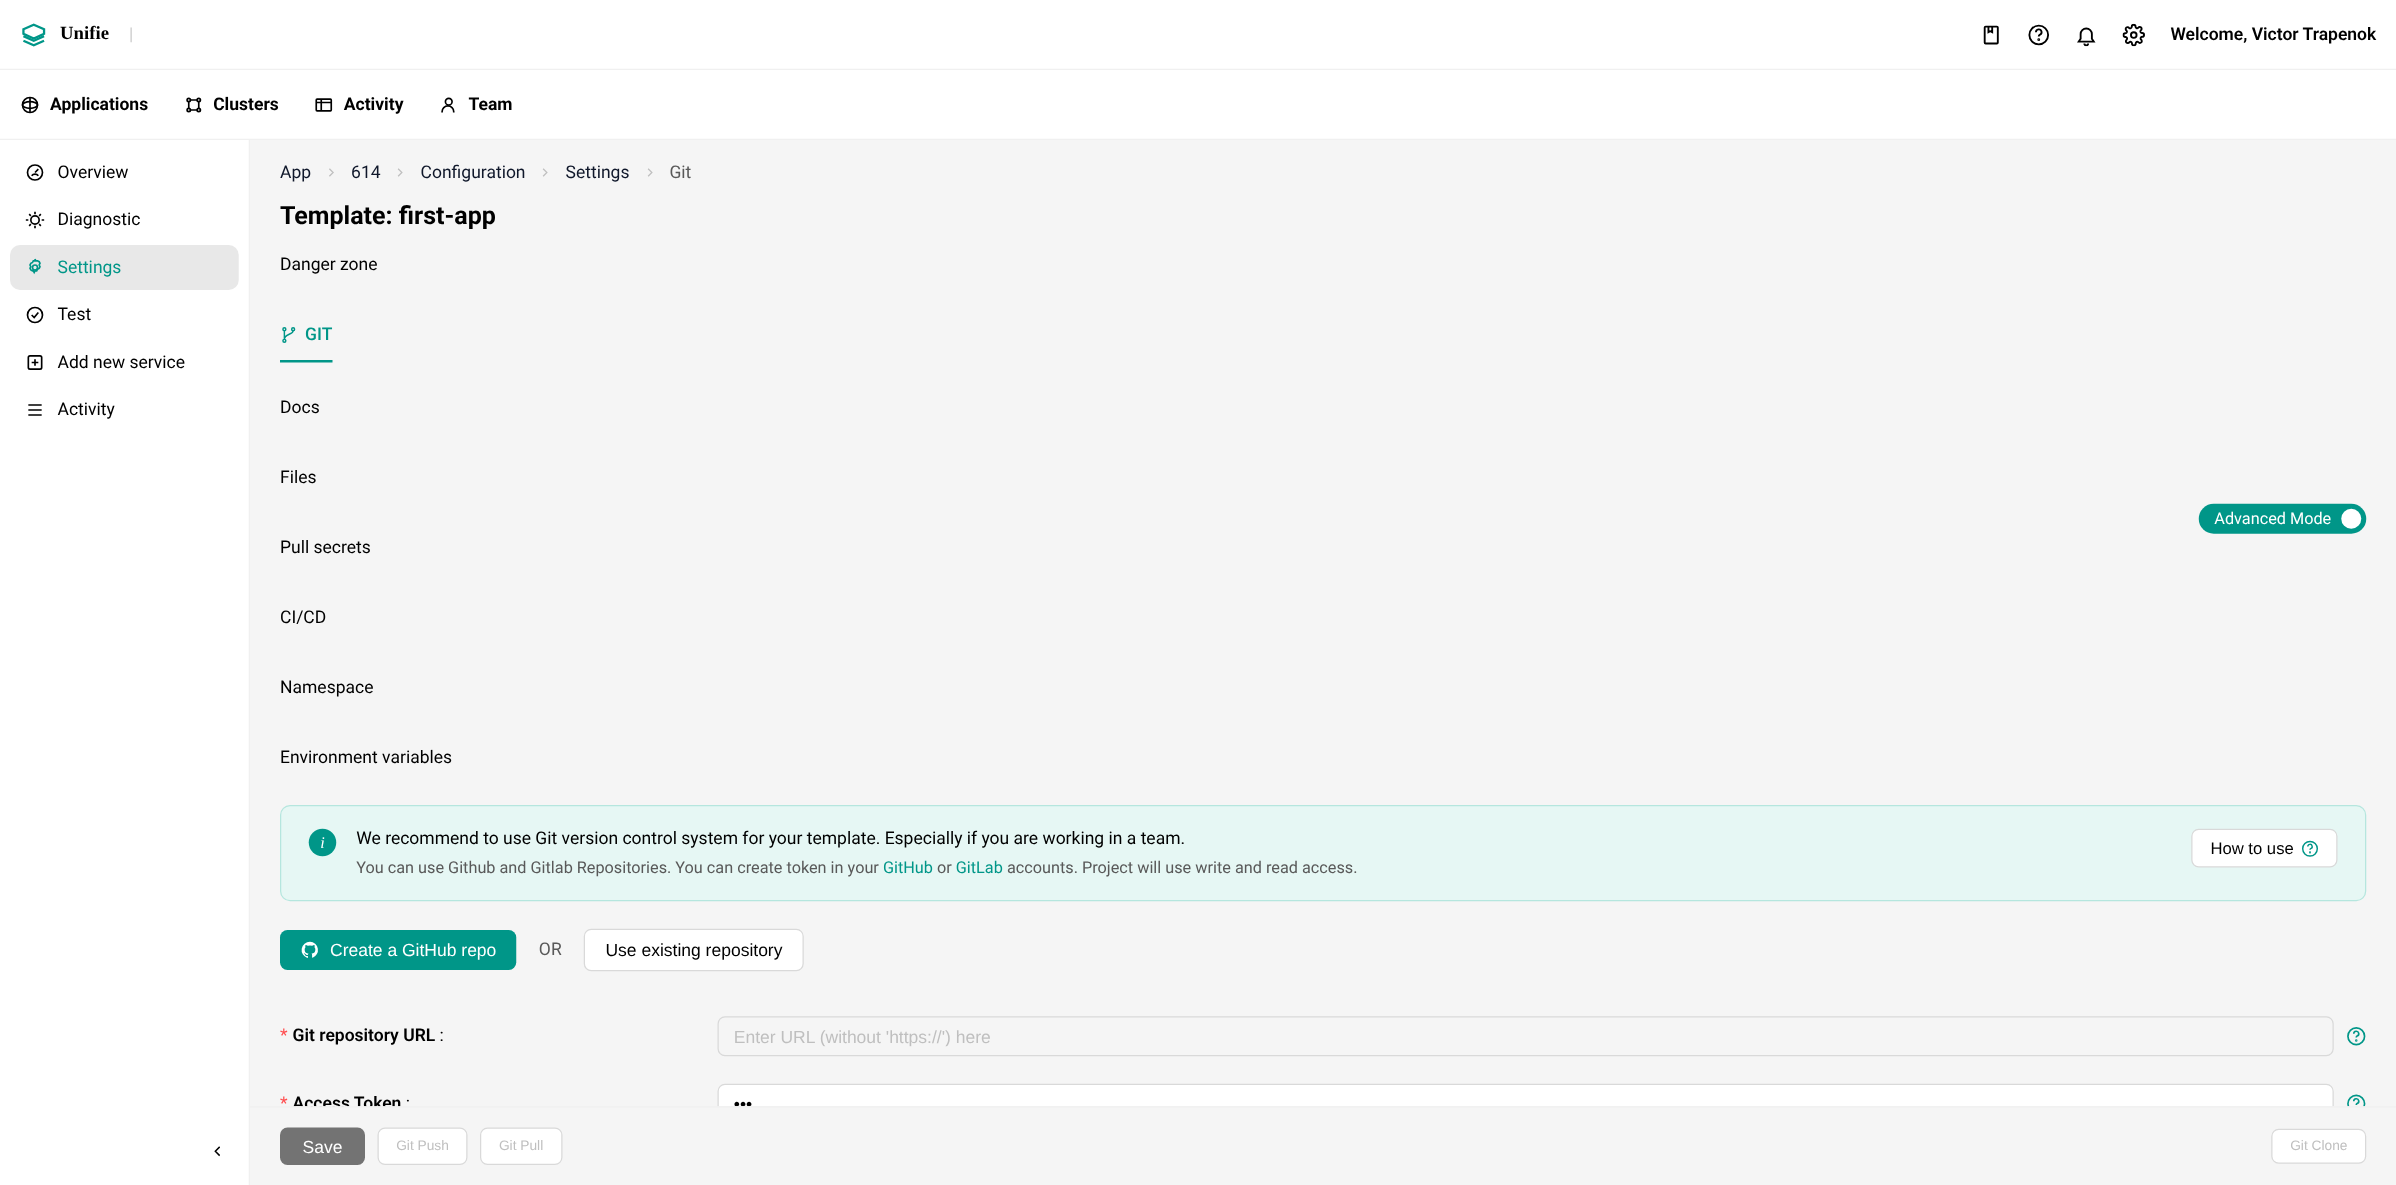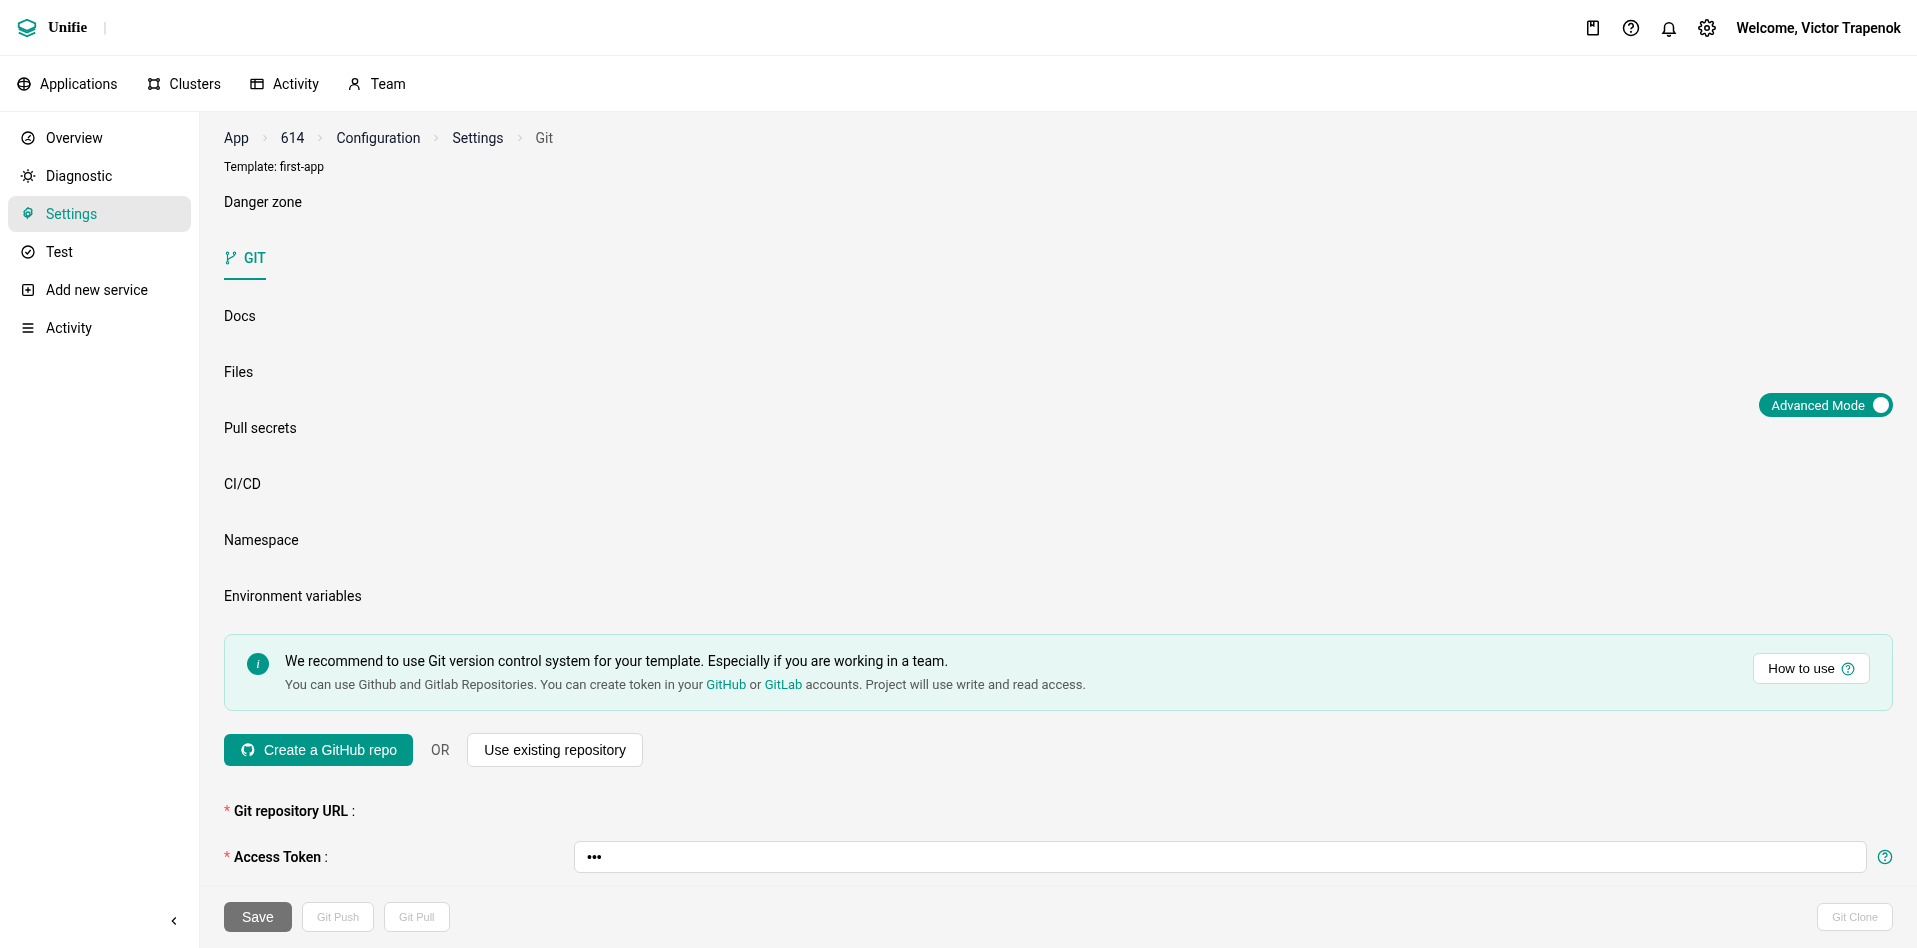--- a/index.html
+++ b/index.html
@@ -11,40 +11,40 @@
 .top-left { display: flex; align-items: center; gap: 10px; }
 .logo-svg { color: #009688; }
 .brand-name { font-weight: 600; font-size: 15px; font-family: Liberation Serif, serif; }
 .brand-sep { color: #ccc; margin-left: 6px; }
 .top-right { display: flex; align-items: center; gap: 20px; }
 .top-icon { width: 18px; height: 18px; color: #000; cursor: pointer; }
 .welcome-text { font-weight: 600; }
 
 
 .nav-bar { height: 56px; border-bottom: 1px solid #f0f0f0; display: flex; align-items: center; padding: 0 16px; gap: 28px; }
-.nav-item { display: flex; align-items: center; gap: 8px; cursor: pointer; color: #000; }
+.nav-item { display: flex; align-items: center; gap: 8px; cursor: pointer; color: #000; font-weight: bold; }
 .nav-item svg { width: 16px; height: 16px; }
 
 
 .body { display: flex; height: calc(100vh - 112px); }
 .sidebar { width: 200px; border-right: 1px solid #f0f0f0; padding: 8px; display: flex; flex-direction: column; position: relative; }
 .side-items { flex: 1; }
 .side-item { display: flex; align-items: center; gap: 10px; padding: 10px 12px; cursor: pointer; color: #000; border-radius: 8px; margin-bottom: 2px; }
 .side-item svg { width: 16px; height: 16px; }
 .side-item.active { background: #e8e8e8; color: #009688; }
 .side-item.active svg { color: #009688; }
 .sidebar-collapse { position: absolute; bottom: 20px; right: 18px; cursor: pointer; }
 
 
 .main { flex: 1; background: #f5f5f5; padding: 18px 24px; overflow: auto; position: relative; }
 .breadcrumb { display: flex; align-items: center; gap: 10px; font-size: 14px; }
 .bc-link { color: #0f172a; cursor: pointer; }
 .bc-current { color: #595959; }
 .bc-sep { color: #bfbfbf; display: flex; }
-.page-title { font-weight: 400; font-size: 12px; margin-top: 14px; }
+.page-title { font-weight: 700; font-size: 20px; margin-top: 14px; }
 
 
 .tabs-row { display: flex; align-items: center; justify-content: space-between; margin-top: 20px; }
 .tabs { display: flex; align-items: flex-start; gap: 28px; flex-direction: column; }
 .tab { padding-bottom: 12px; cursor: pointer; color: #000; display: flex; align-items: center; gap: 6px; }
 .tab.active { color: #009688; border-bottom: 2px solid #009688; font-weight: 500; }
 .adv-toggle { background: #009688; color: #fff; border-radius: 14px; height: 24px; display: flex; align-items: center; padding: 0 4px 0 12px; gap: 8px; font-size: 13px; cursor: pointer; }
 .adv-knob { width: 16px; height: 16px; background: #fff; border-radius: 50%; }
 
 
@@ -290,20 +290,28 @@
       </button>
       <span class="or-text">OR</span>
       <button class="btn-secondary">Use existing repository</button>
     </div>
 
     <div class="form">
       <div class="form-row">
         <div class="form-label">
           <span class="req">*</span><span class="label-text">Git repository URL</span><span> :</span>
         </div>
+        <div class="form-input-wrap">
+          <input class="form-input" disabled="" placeholder="Enter URL (without 'https://') here" style="">
+          <svg class="help-icon" width="16" height="16" viewBox="0 0 24 24" fill="none" stroke="currentColor" stroke-width="2">
+              <circle cx="12" cy="12" r="10"></circle>
+              <path d="M9 9a3 3 0 1 1 4 2.8c-.7.4-1 1-1 1.7"></path>
+              <circle cx="12" cy="17" r="0.5" fill="currentColor"></circle>
+            </svg>
+        </div>
       </div>
       <div class="form-row">
         <div class="form-label">
           <span class="req">*</span><span class="label-text">Access Token</span><span> :</span>
         </div>
         <div class="form-input-wrap">
           <input class="form-input" type="password" value="•••" style="">
           <svg class="help-icon" width="16" height="16" viewBox="0 0 24 24" fill="none" stroke="currentColor" stroke-width="2">
               <circle cx="12" cy="12" r="10"></circle>
               <path d="M9 9a3 3 0 1 1 4 2.8c-.7.4-1 1-1 1.7"></path>

